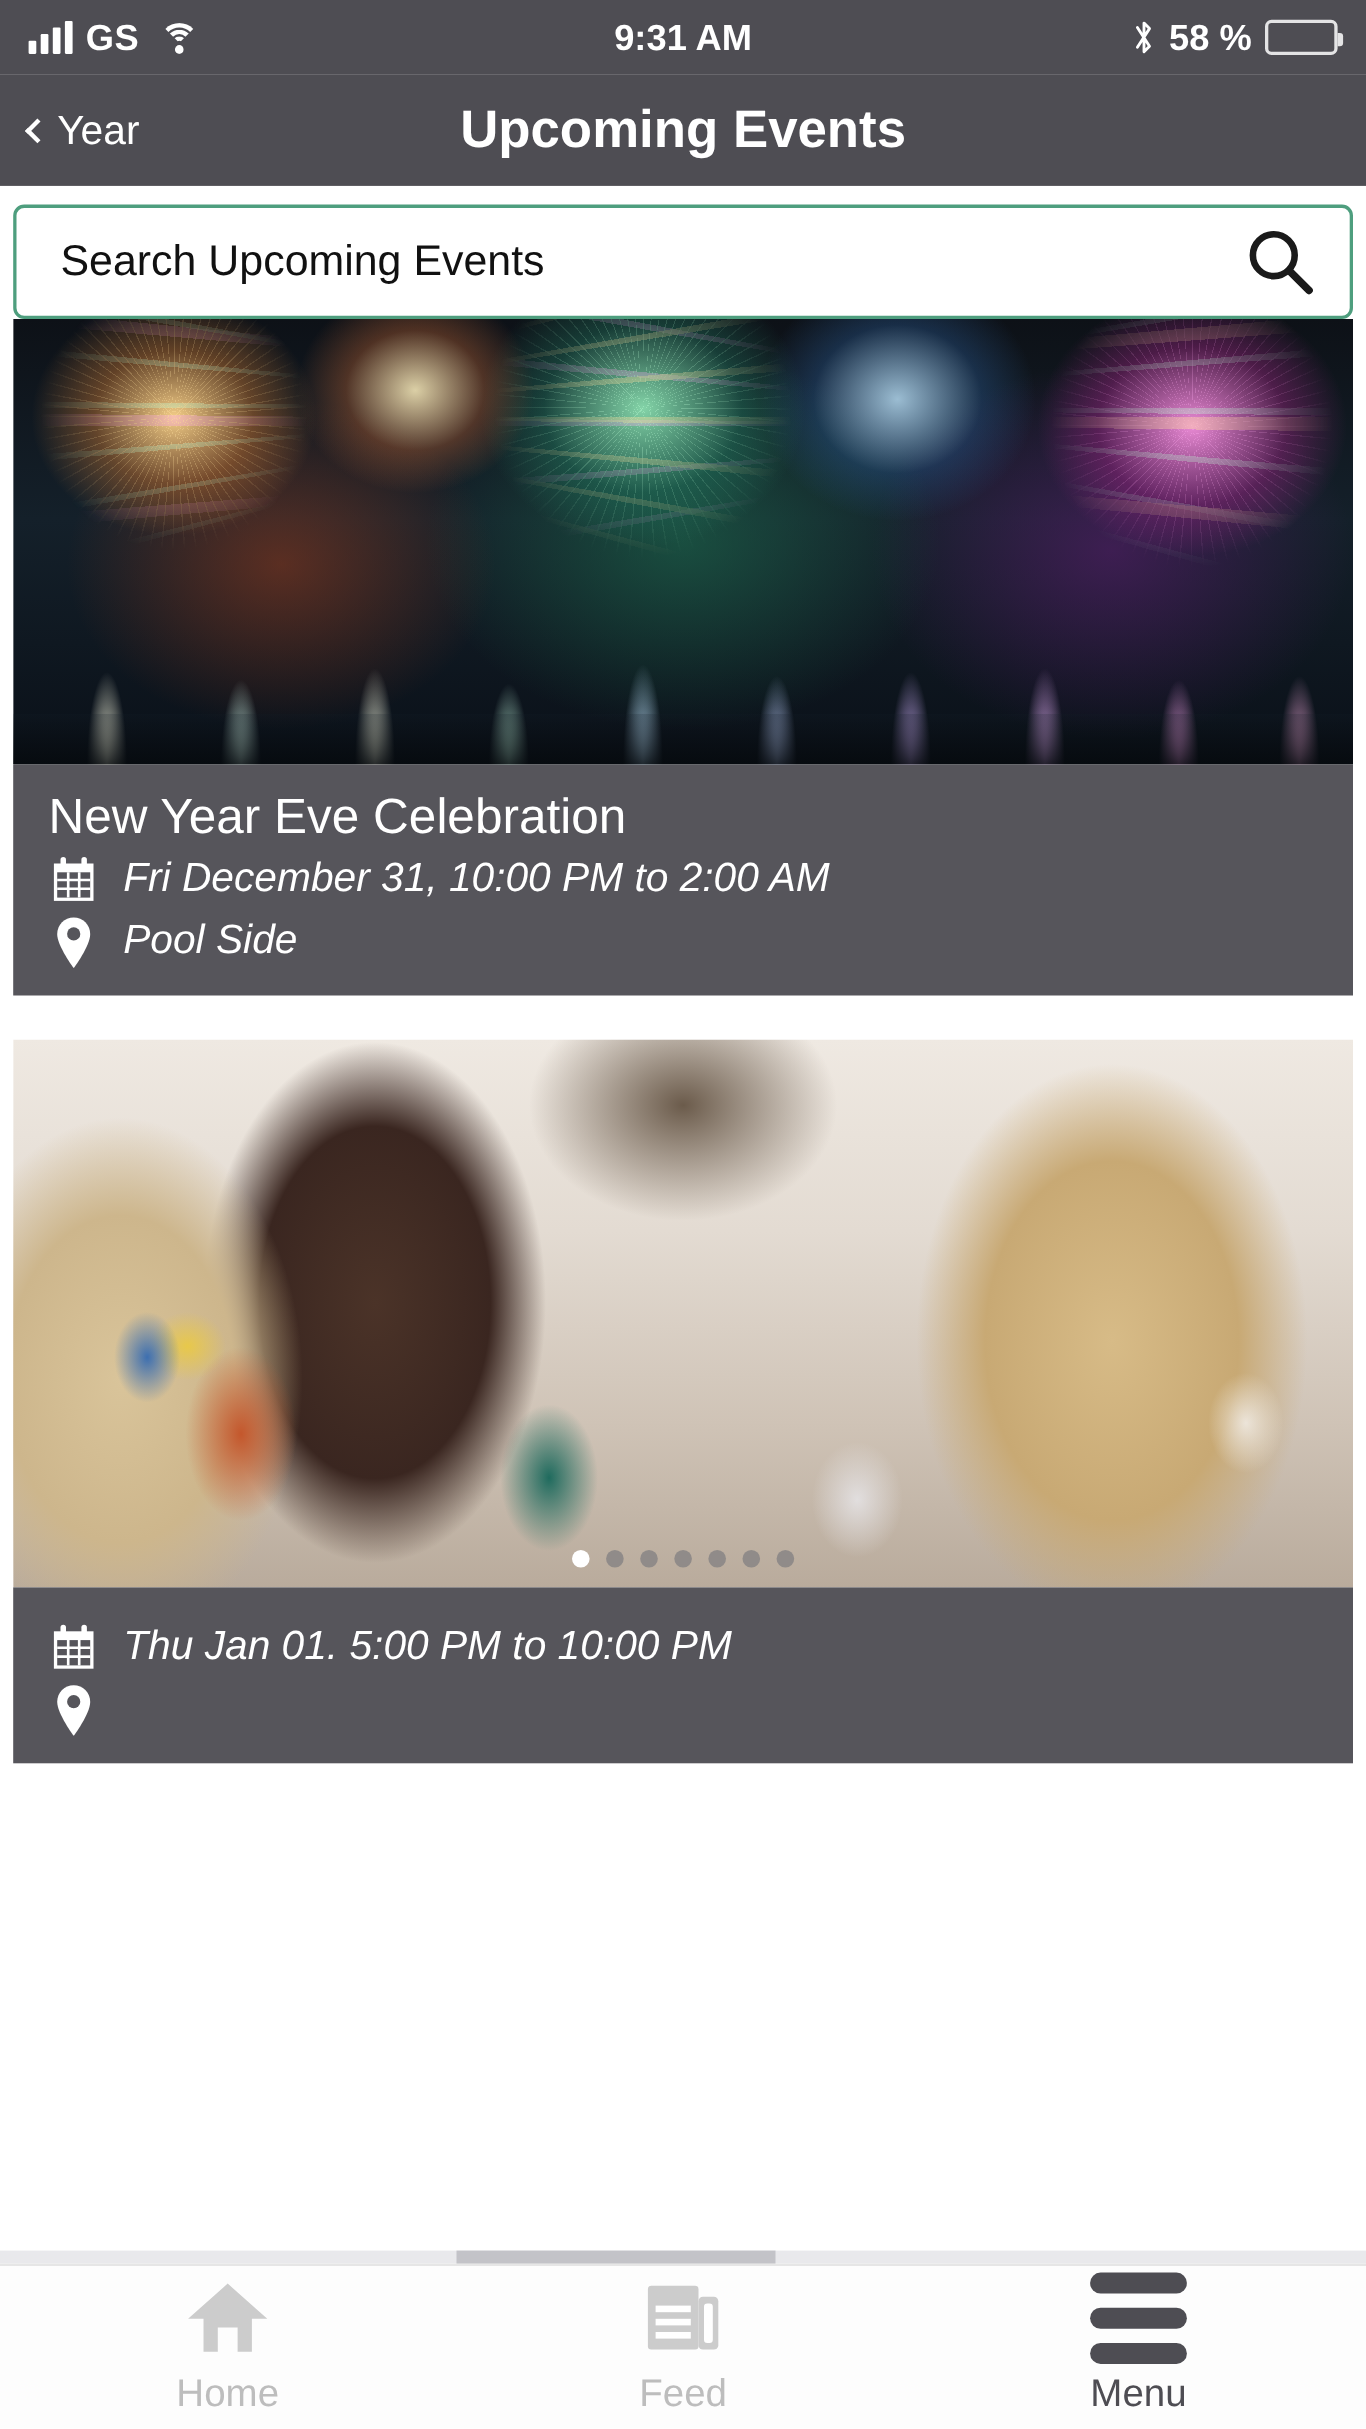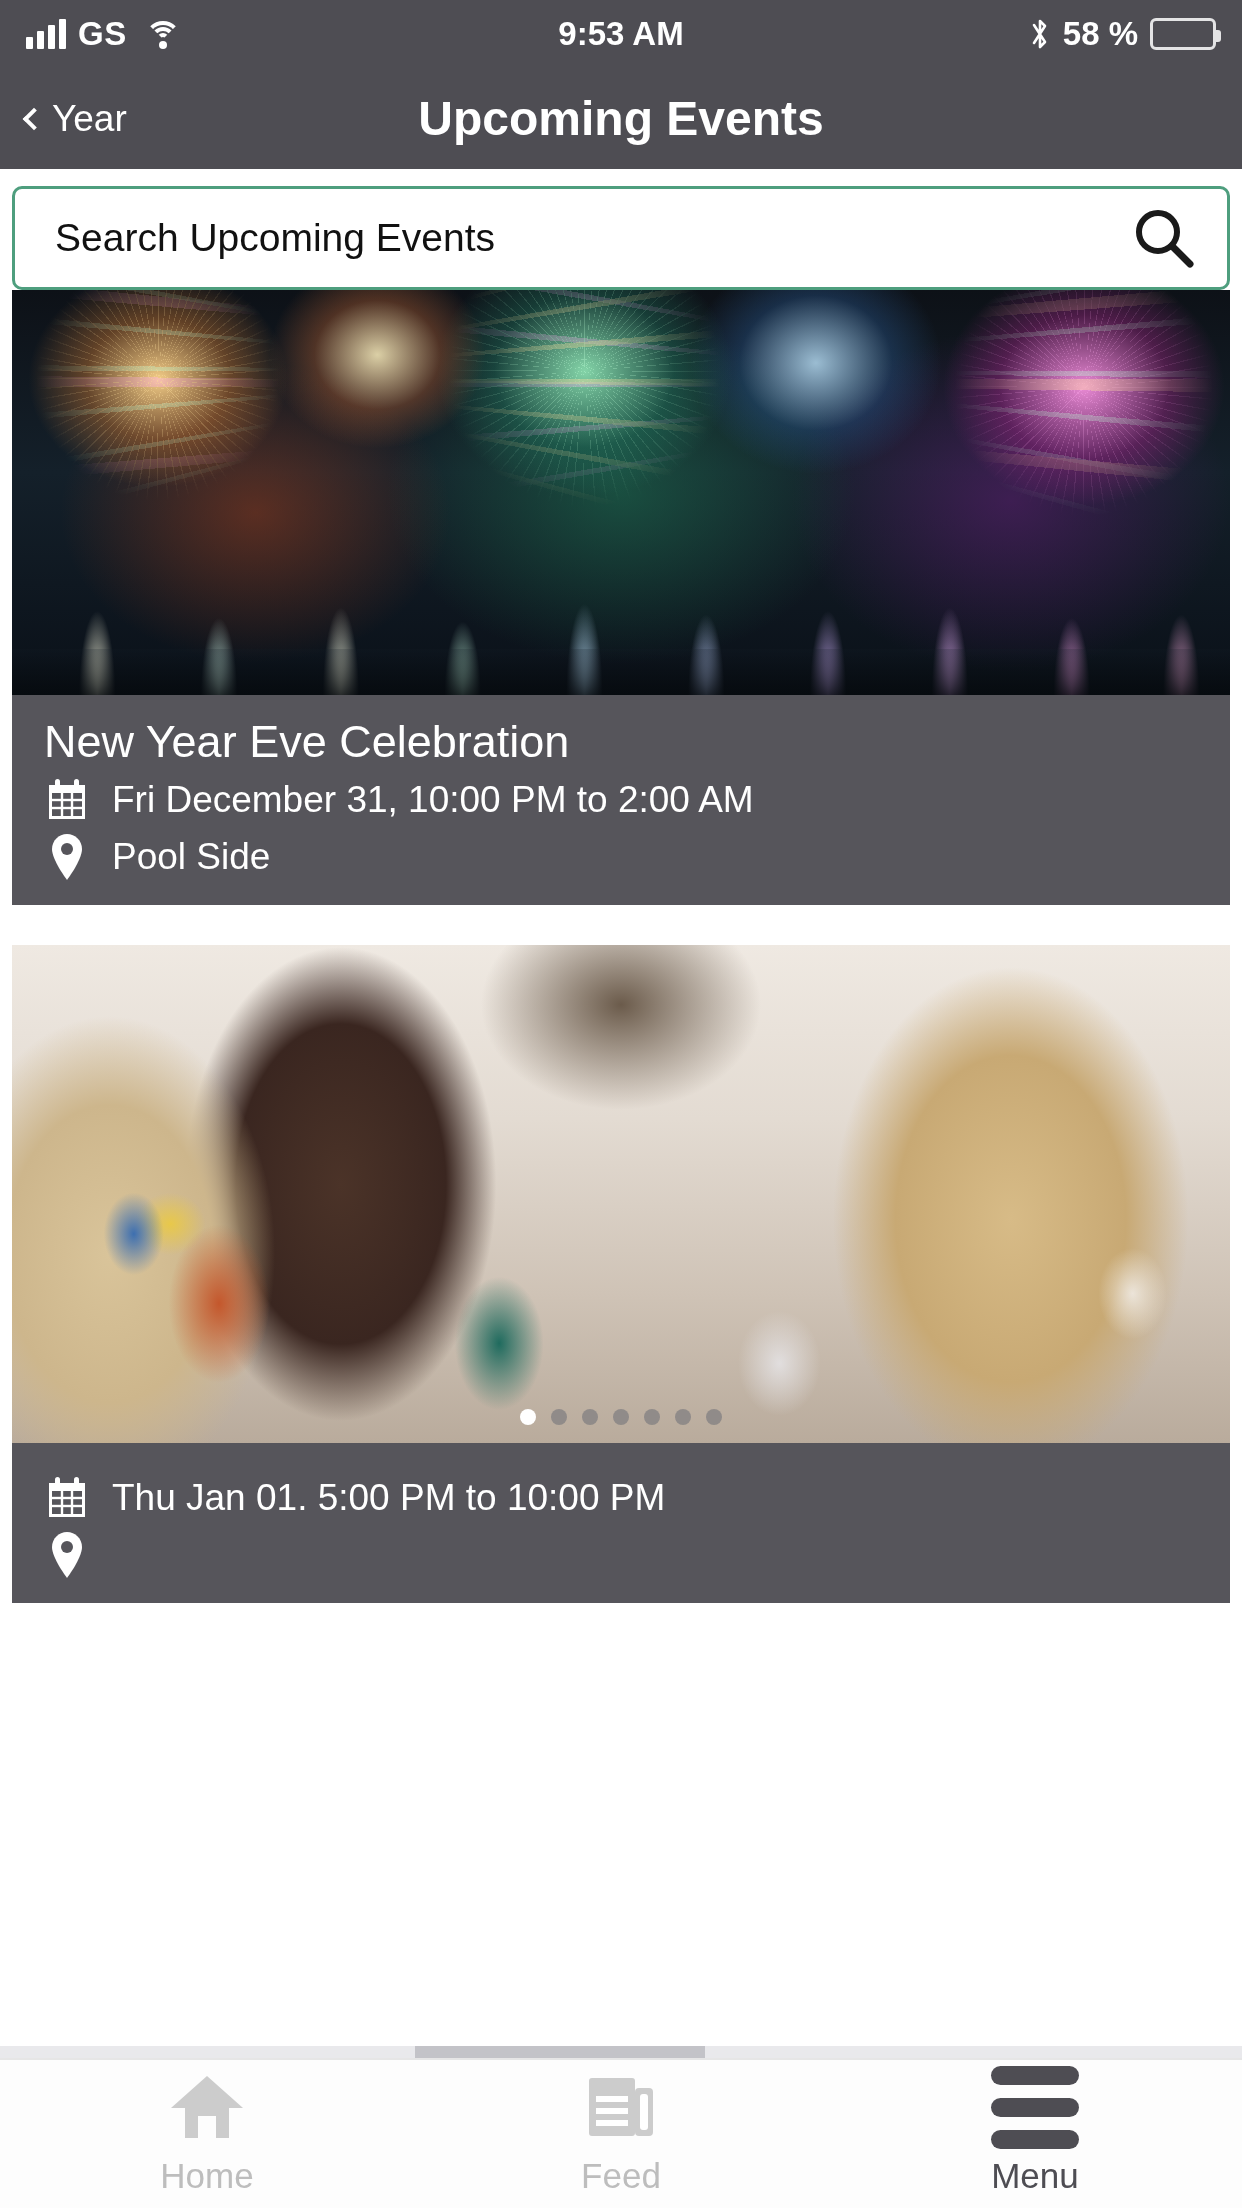--- a/index.html
+++ b/index.html
@@ -161,21 +161,21 @@
     position:absolute; left:0; right:0; bottom:18px;
     display:flex; justify-content:center; gap:15px; z-index:3;
   }
   .dot{ width:16px; height:16px; border-radius:50%; background:rgba(120,120,125,.65); }
   .dot.active{ background:#ffffff; }
 
   .card-info{
     background:#56555b; color:#fff; padding:22px 28px 24px 32px;
   }
   .card-title{ font-size:45px; font-weight:400; margin-bottom:10px; line-height:1.12; }
-  .meta-row{ display:flex; align-items:center; gap:22px; margin-top:10px; }
+  .meta-row{ display:flex; align-items:flex-start; gap:22px; margin-top:10px;font-style:italic; }
   .meta-icon{ width:46px; display:flex; justify-content:center; flex-shrink:0; }
   .meta-text{ font-size:37px; }
 
   .card-gap{ height:40px; background:#ffffff; }
 
   
   .tab-bar{
     position:absolute; left:0; bottom:0; width:1242px; height:150px;
     background:#fdfdfd; border-top:2px solid #e6e6e6;
     display:flex; align-items:center;
@@ -211,21 +211,21 @@
         <i></i>
     </div>
     <span class="carrier">GS</span>
     <div class="wifi-icon">
       <span class="w1"></span>
         <span class="w2"></span>
         <span class="w3"></span>
       <span class="wifi-dot"></span>
     </div>
   </div>
-  <div class="sb-time">9:53 AM</div>
+  <div class="sb-time">9:31 AM</div>
   <div class="sb-right">
     <span class="bt-icon">
       <svg width="22" height="34" viewBox="0 0 22 34">
         <path d="M5 8 L16 25 L11 30 L11 4 L16 9 L5 26" fill="none" stroke="#ffffff" stroke-width="2.6" stroke-linejoin="round" stroke-linecap="round"></path>
       </svg>
     </span>
     <span class="battery-pct">58 %</span>
     <span class="battery">
       <span class="battery-fill" style="width:58%"></span>
     </span>

